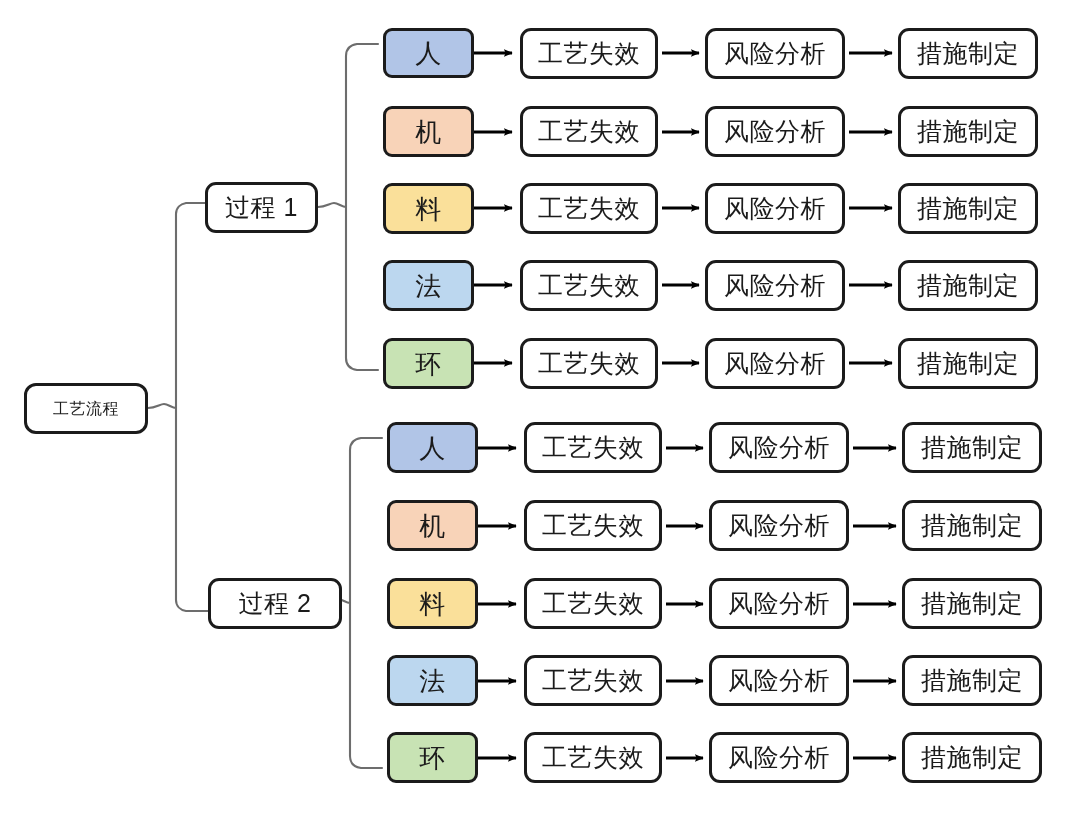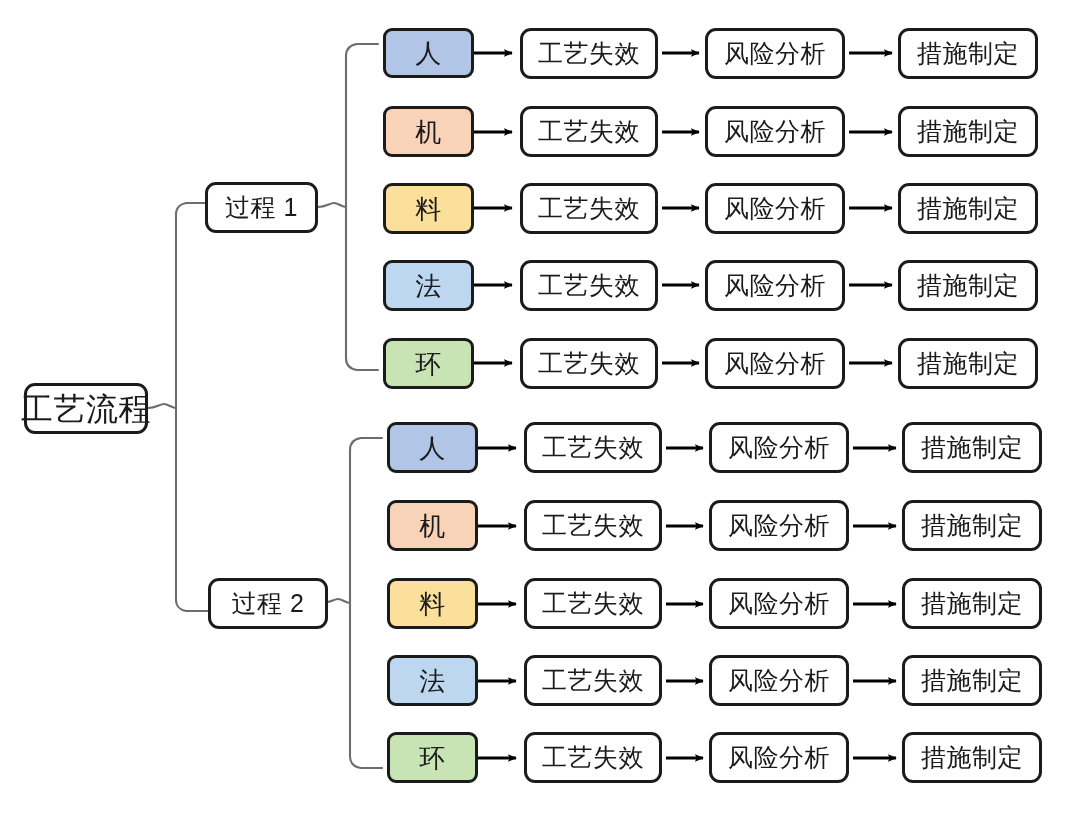--- a/index.html
+++ b/index.html
@@ -41,21 +41,22 @@
     letter-spacing: 0.5px;
     white-space: nowrap;
     color: #1b1b1b;
     z-index: 2;
   }
   .node.factor {
     border-radius: 9px;
     font-size: 26px;
   }
   .node.root {
-    font-size: 32px;
+    font-size: 16px;
+    border-radius: 12px;
   }
   .node.process {
     font-size: 25px;
   }
   .node.stage {
     font-size: 25px;
   }
 </style>
 </head>
 <body>
@@ -128,21 +129,21 @@
 
       <line x1="478" y1="758" x2="516" y2="758"></line>
       <line x1="666" y1="758" x2="703" y2="758"></line>
       <line x1="853" y1="758" x2="896" y2="758"></line>
     </g>
   </svg>
 
   <div class="node root" style="left:24px; top:383px; width:124px; height:51px;">工艺流程</div>
 
   <div class="node process" style="left:205px; top:182px; width:113px; height:51px;text-align:center;">过程 1</div>
-  <div class="node process" style="left:208px; top:578px; width:120px; height:51px;">过程 2</div>
+  <div class="node process" style="left:208px; top:578px; width:134px; height:51px;">过程 2</div>
 
   <div class="node factor" style="left:383px; top:28px; width:91px; height:50px; background:#b1c5e7;">人</div>
   <div class="node stage" style="left:520px; top:28px; width:138px; height:51px;">工艺失效</div>
   <div class="node stage" style="left:705px; top:28px; width:140px; height:51px;">风险分析</div>
   <div class="node stage" style="left:898px; top:28px; width:140px; height:51px;">措施制定</div>
 
   <div class="node factor" style="left:383px; top:106px; width:91px; height:51px; background:#f8d3b8;">机</div>
   <div class="node stage" style="left:520px; top:106px; width:138px; height:51px;">工艺失效</div>
   <div class="node stage" style="left:705px; top:106px; width:140px; height:51px;">风险分析</div>
   <div class="node stage" style="left:898px; top:106px; width:140px; height:51px;">措施制定</div>

